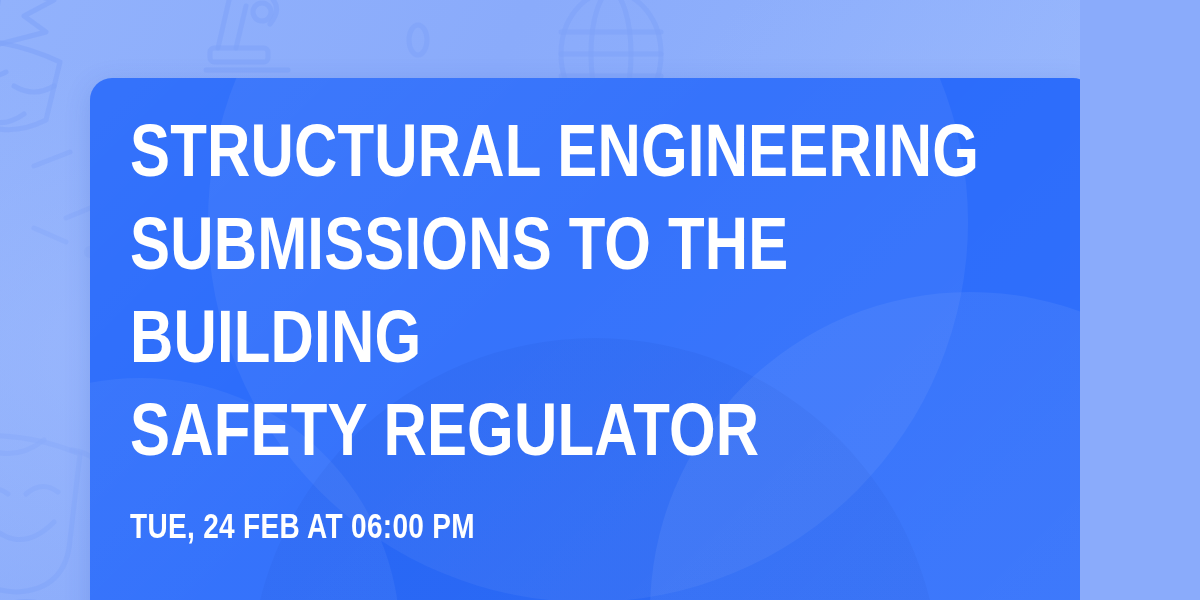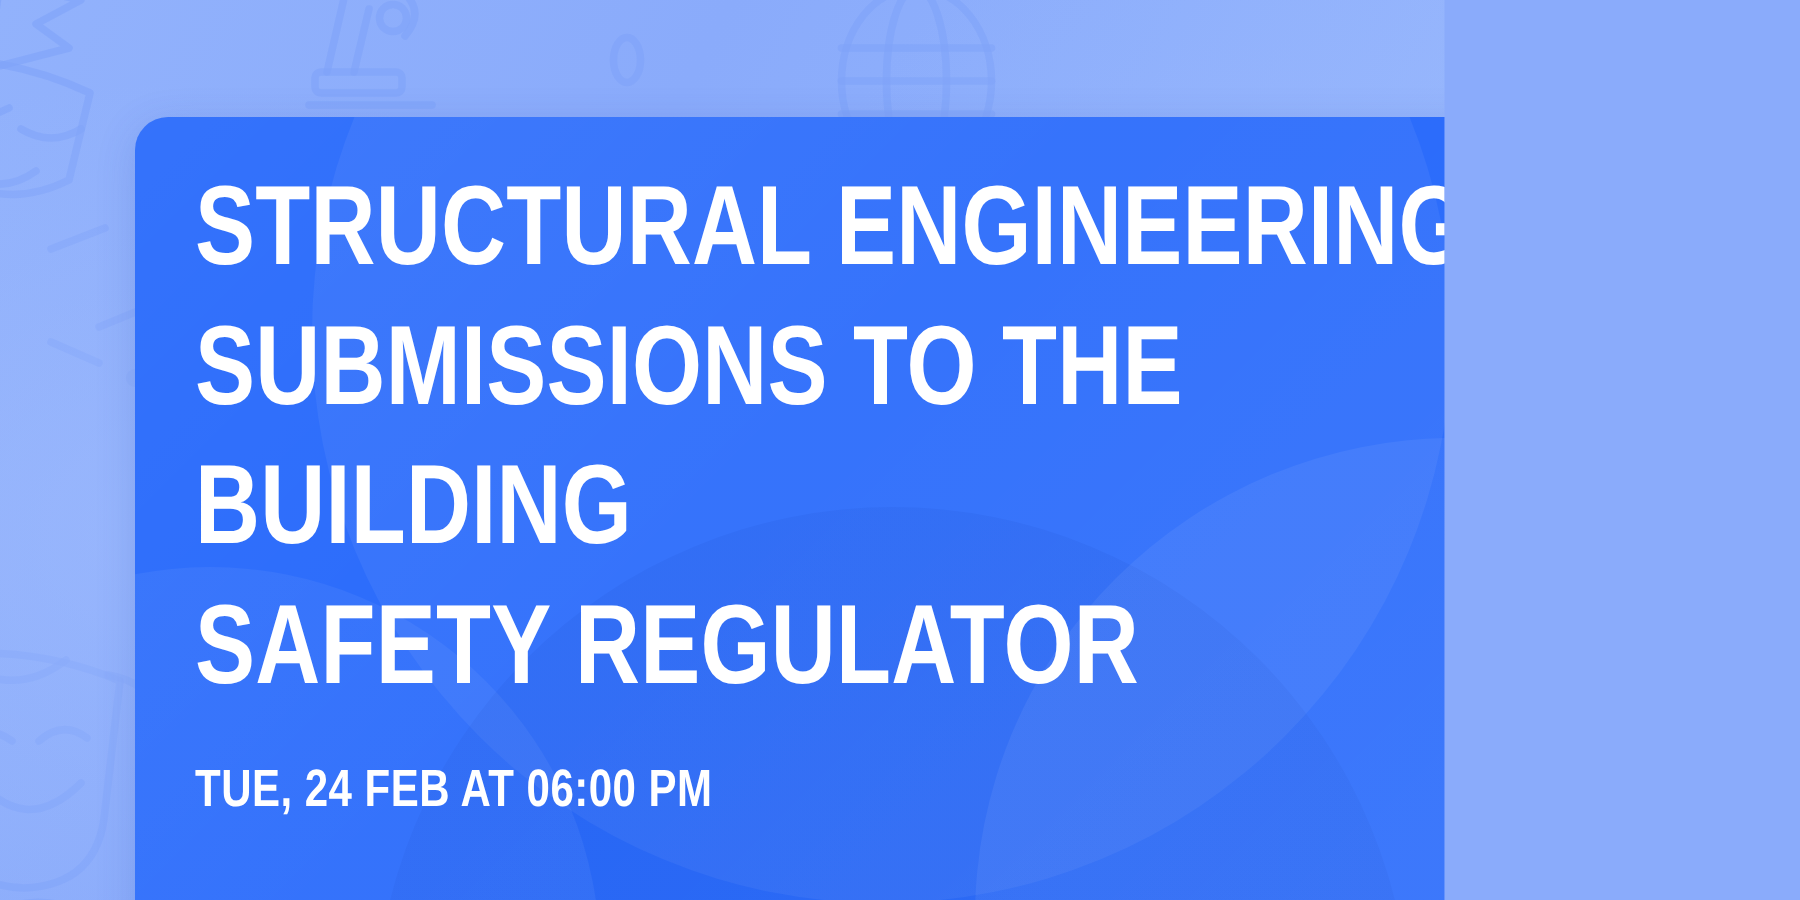--- a/index.html
+++ b/index.html
@@ -10,21 +10,21 @@
     overflow: hidden;
   }
 
   body {
     font-family: "Liberation Sans", sans-serif;
     background: #8aabfb;
   }
 
   .event-banner {
     position: relative;
-    width: 963px;
+    width: 1080px;
     height: 600px;
     overflow: hidden;
     background: linear-gradient(118deg, #92b2fc 0%, #8aabfb 38%, #8fb0fc 62%, #9dbbfd 100%);
   }
 
   
   .doodle-layer {
     position: absolute;
     inset: 0;
     pointer-events: none;

